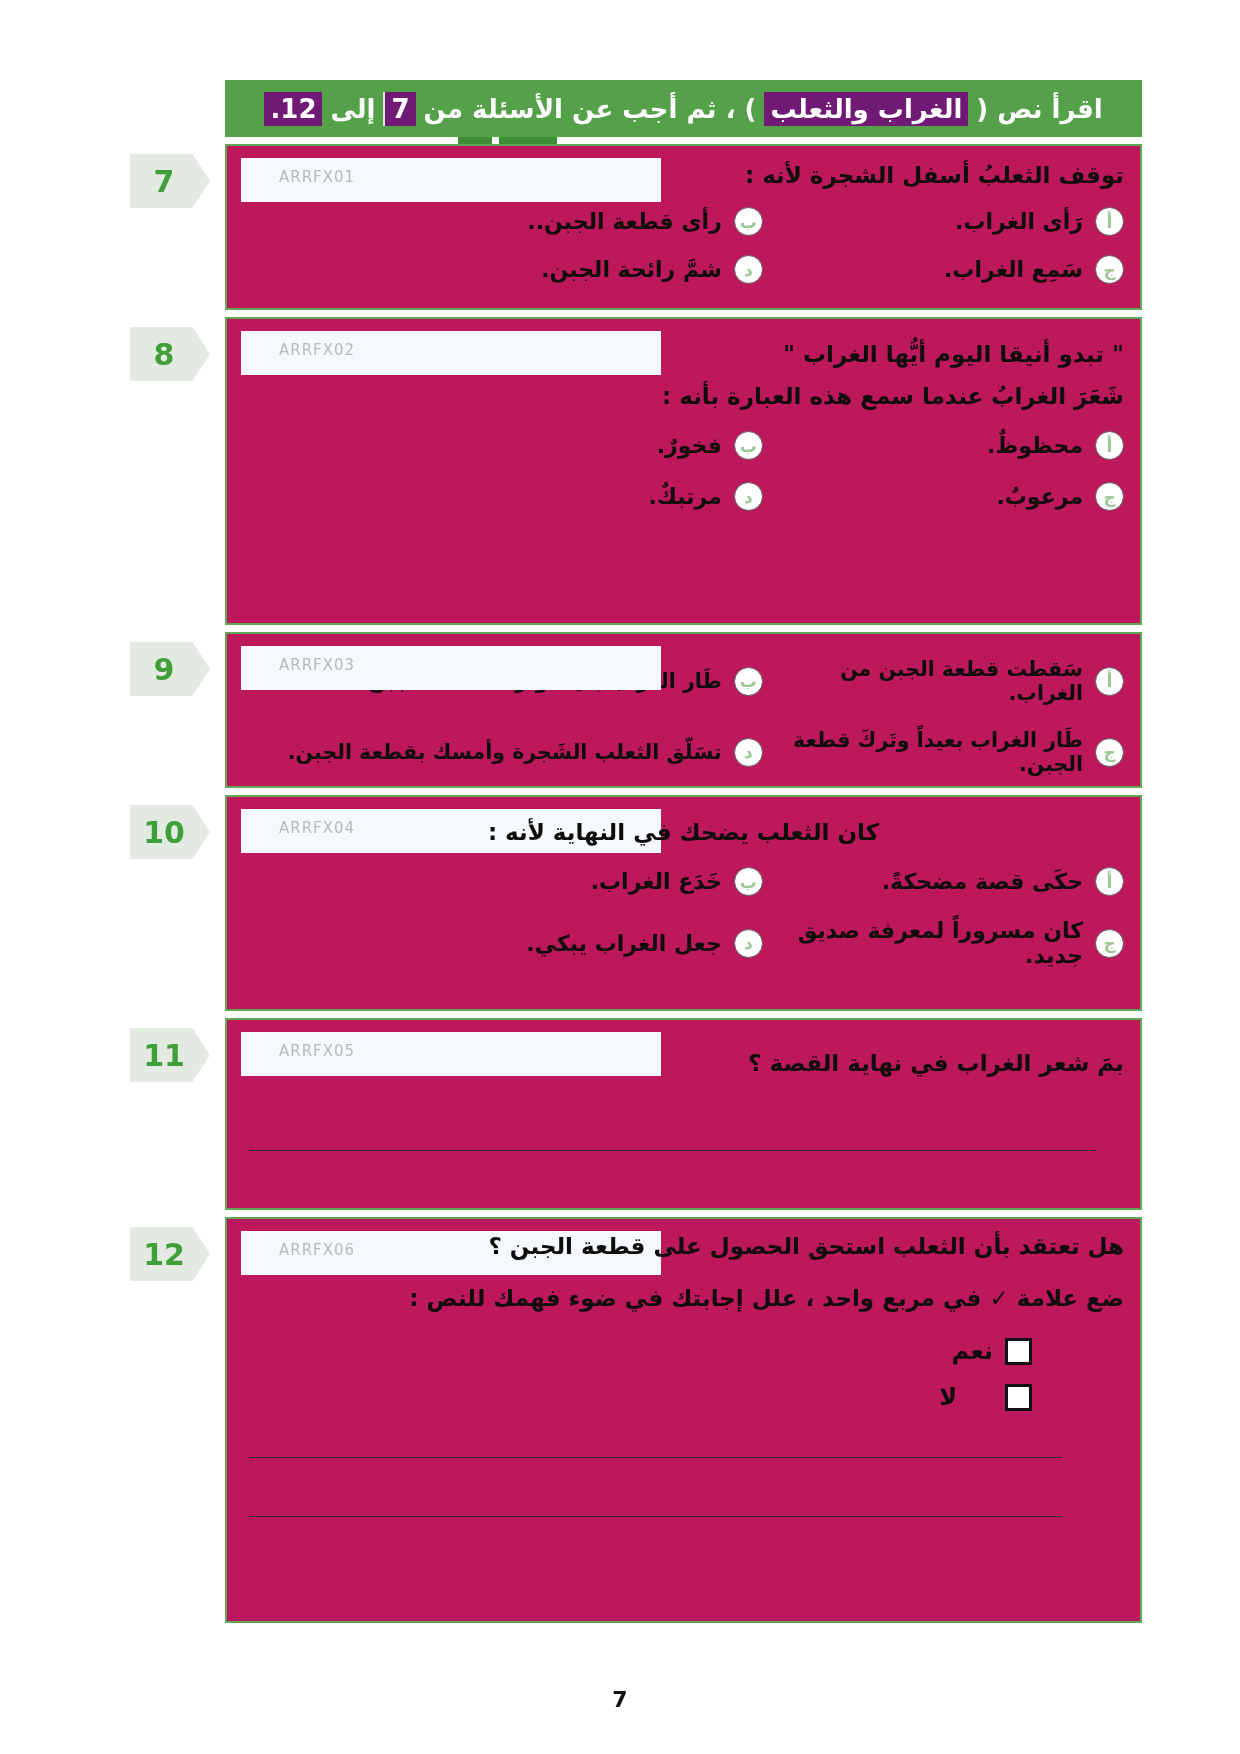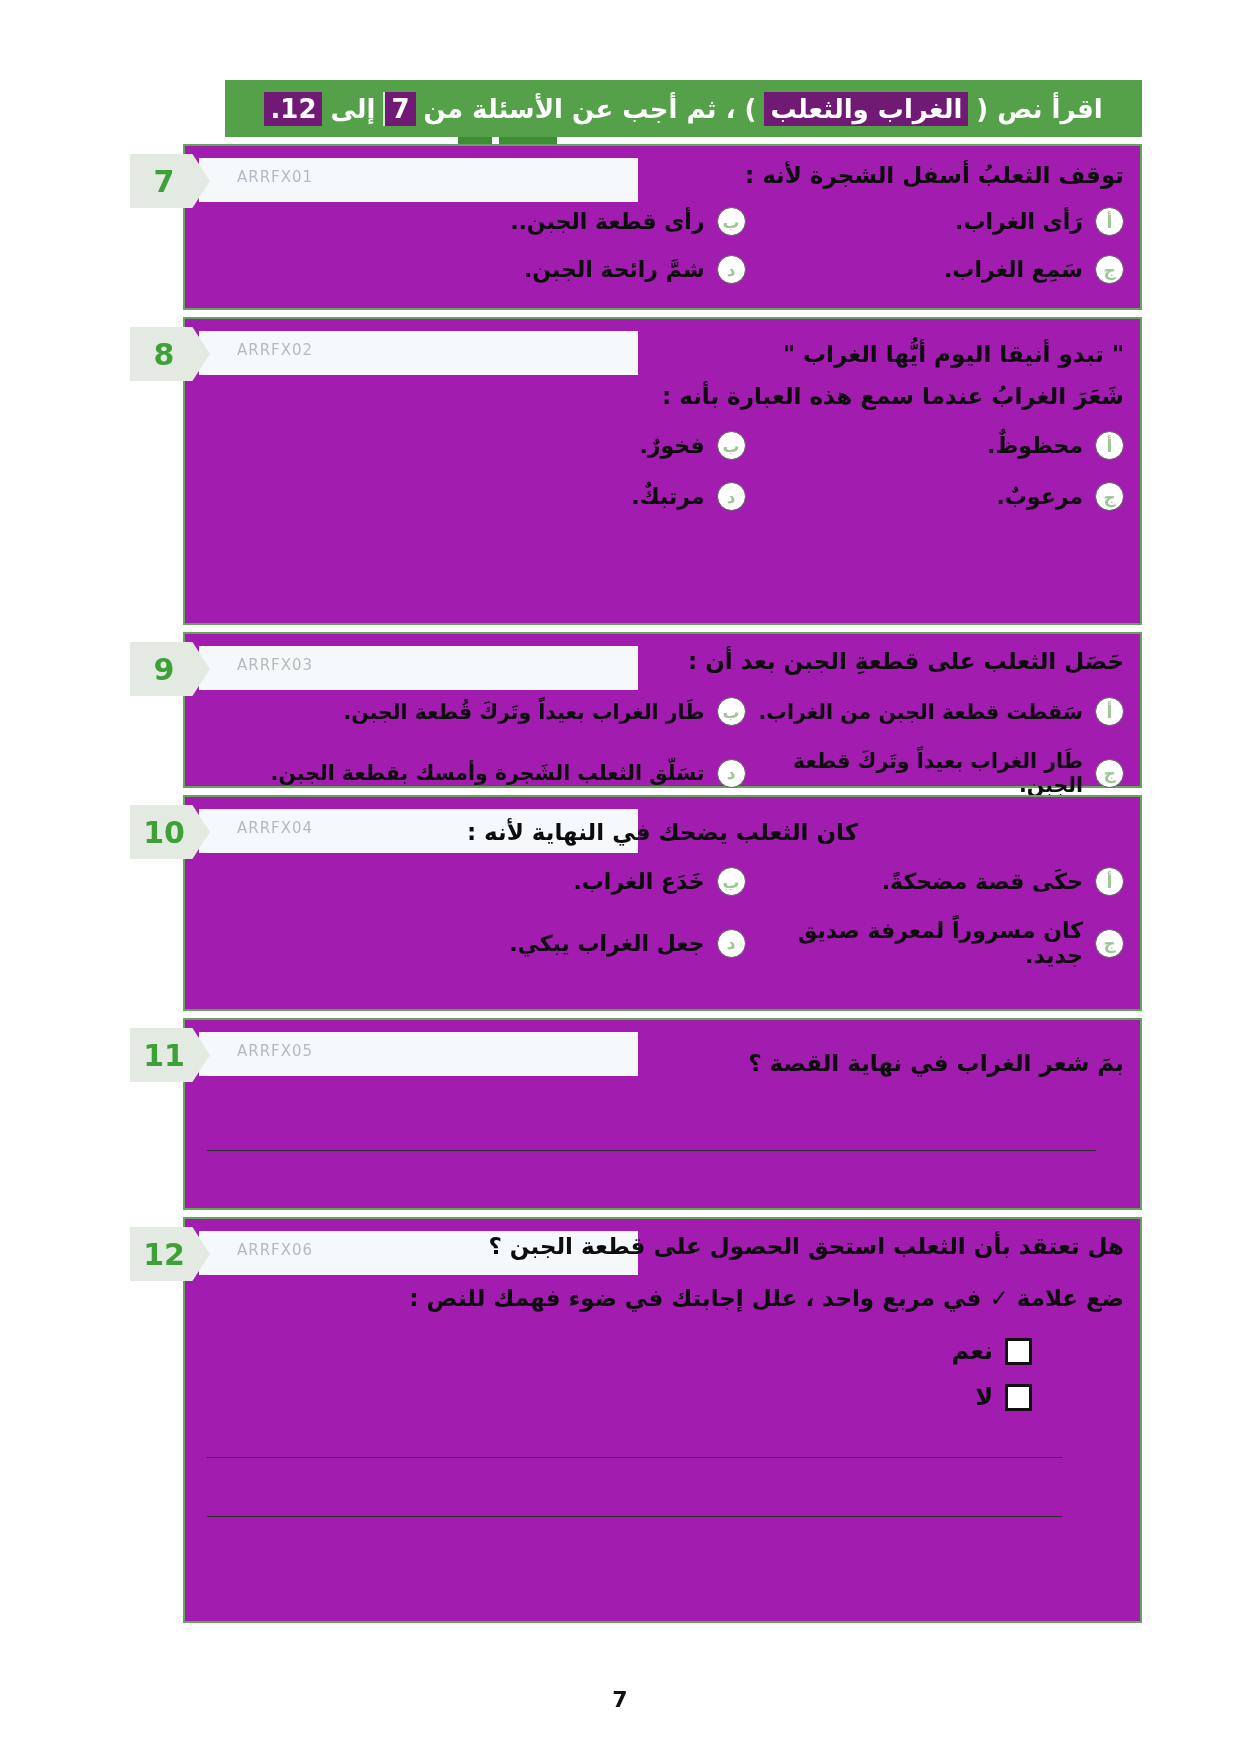--- a/index.html
+++ b/index.html
@@ -12,21 +12,21 @@
         display:flex;align-items:center;justify-content:center;font-weight:bold;font-size:26px;}
   .hbar span{margin:0 4px;white-space:nowrap;}
   .hl{background:#701a75;padding:2px 6px;}
   .hl-cursor{border-left:2px solid #d8e9d5;}
   .tab-artifact{position:absolute;height:14px;background:#3e8c36;top:57px;}
   .tab-a{width:58px;right:585px;}
   .tab-b{width:34px;right:650px;}
 
   
   .qwrap{position:relative;margin-top:7px;}
-  .qbox{position:relative;margin-left:53px;border:2.5px solid #61a755;background:#a21caf;
+  .qbox{position:relative;margin-left:95px;border:2.5px solid #61a755;background:#be185d;
         box-sizing:border-box;padding:0 16px;}
   .badge{position:absolute;left:0;top:10px;width:80px;height:54px;background:#e3eae1;
          clip-path:polygon(100% 50%,78% 0,0 0,0 100%,78% 100%);
          display:flex;align-items:center;justify-content:center;}
   .badge b{color:#3fa03a;font-size:30px;transform:translateX(-6px);}
 
   .wm{position:absolute;left:52px;top:22px;direction:ltr;color:#b4bac2;font-size:15px;
       letter-spacing:1px;font-weight:normal;}
   .strip{position:absolute;left:14px;top:12px;width:46%;height:44px;background:#f6f9fc;}
 
@@ -58,21 +58,21 @@
   .q10 .qbox{height:216px;}
   .q10 .prompt{padding-top:22px;text-align:center;}
   .q10 .opt-row{margin-top:22px;}
   .q11 .qbox{height:192px;}
   .q11 .prompt{padding-top:30px;}
   .q11 .ansline{margin:74px 28px 0 6px;}
   .q12 .qbox{height:406px;}
   .q12 .prompt{padding-top:14px;}
   .q12 .prompt2{margin-top:12px;}
   .q12 .chkrow{margin-top:26px;padding-right:92px;}
-  .q12 .chkrow + .chkrow{margin-top:18px;}
+  .q12 .chkrow + .chkrow{margin-top:18px;gap:36px;}
   .q12 .ansline{margin:46px 62px 0 6px;}
   .q12 .ansline + .ansline{margin-top:58px;}
 
   .pagenum{position:absolute;bottom:42px;left:0;width:100%;text-align:center;
            font-weight:bold;font-size:22px;color:#111;}
 </style>
 </head>
 <body>
 
 <div class="page">
@@ -149,21 +149,20 @@
       </div>
       <div class="badge">
         <b>8</b>
       </div>
     </section>
 
     <section class="qwrap q9 small">
       <div class="qbox">
         <div class="strip"></div>
         <div class="wm">ARRFX03</div>
-        <div class="prompt">حَصَل الثعلب على قطعةِ الجبن بعد أن :</div>
         <div class="opt-row">
           <div class="opt colA">
             <span class="bubble">أ</span>
             <span>سَقطت قطعة الجبن من الغراب.</span>
           </div>
           <div class="opt colB">
             <span class="bubble">ب</span>
             <span>طَار الغراب بعيداً وتَركَ قُطعة الجبن.</span>
           </div>
         </div>

